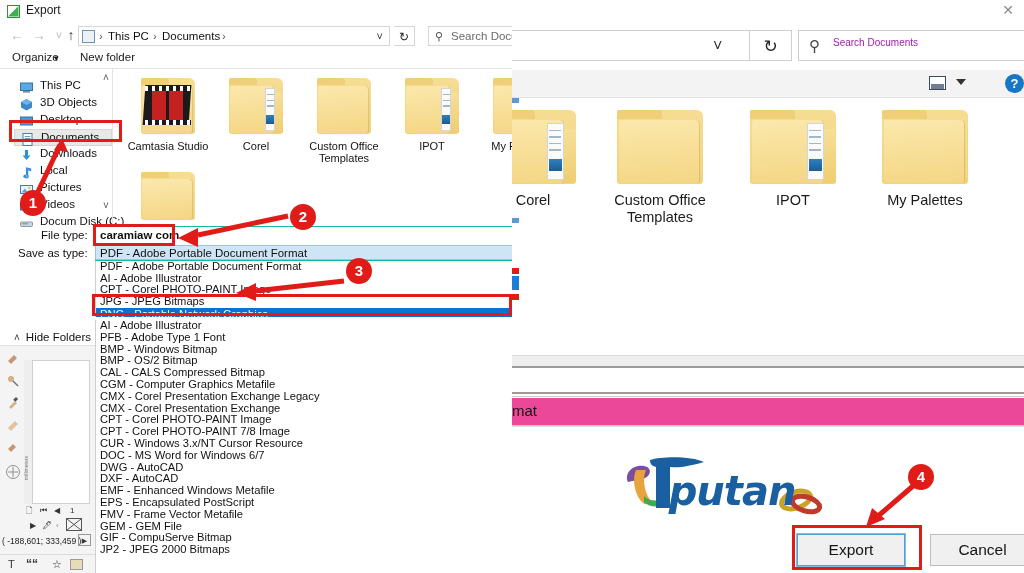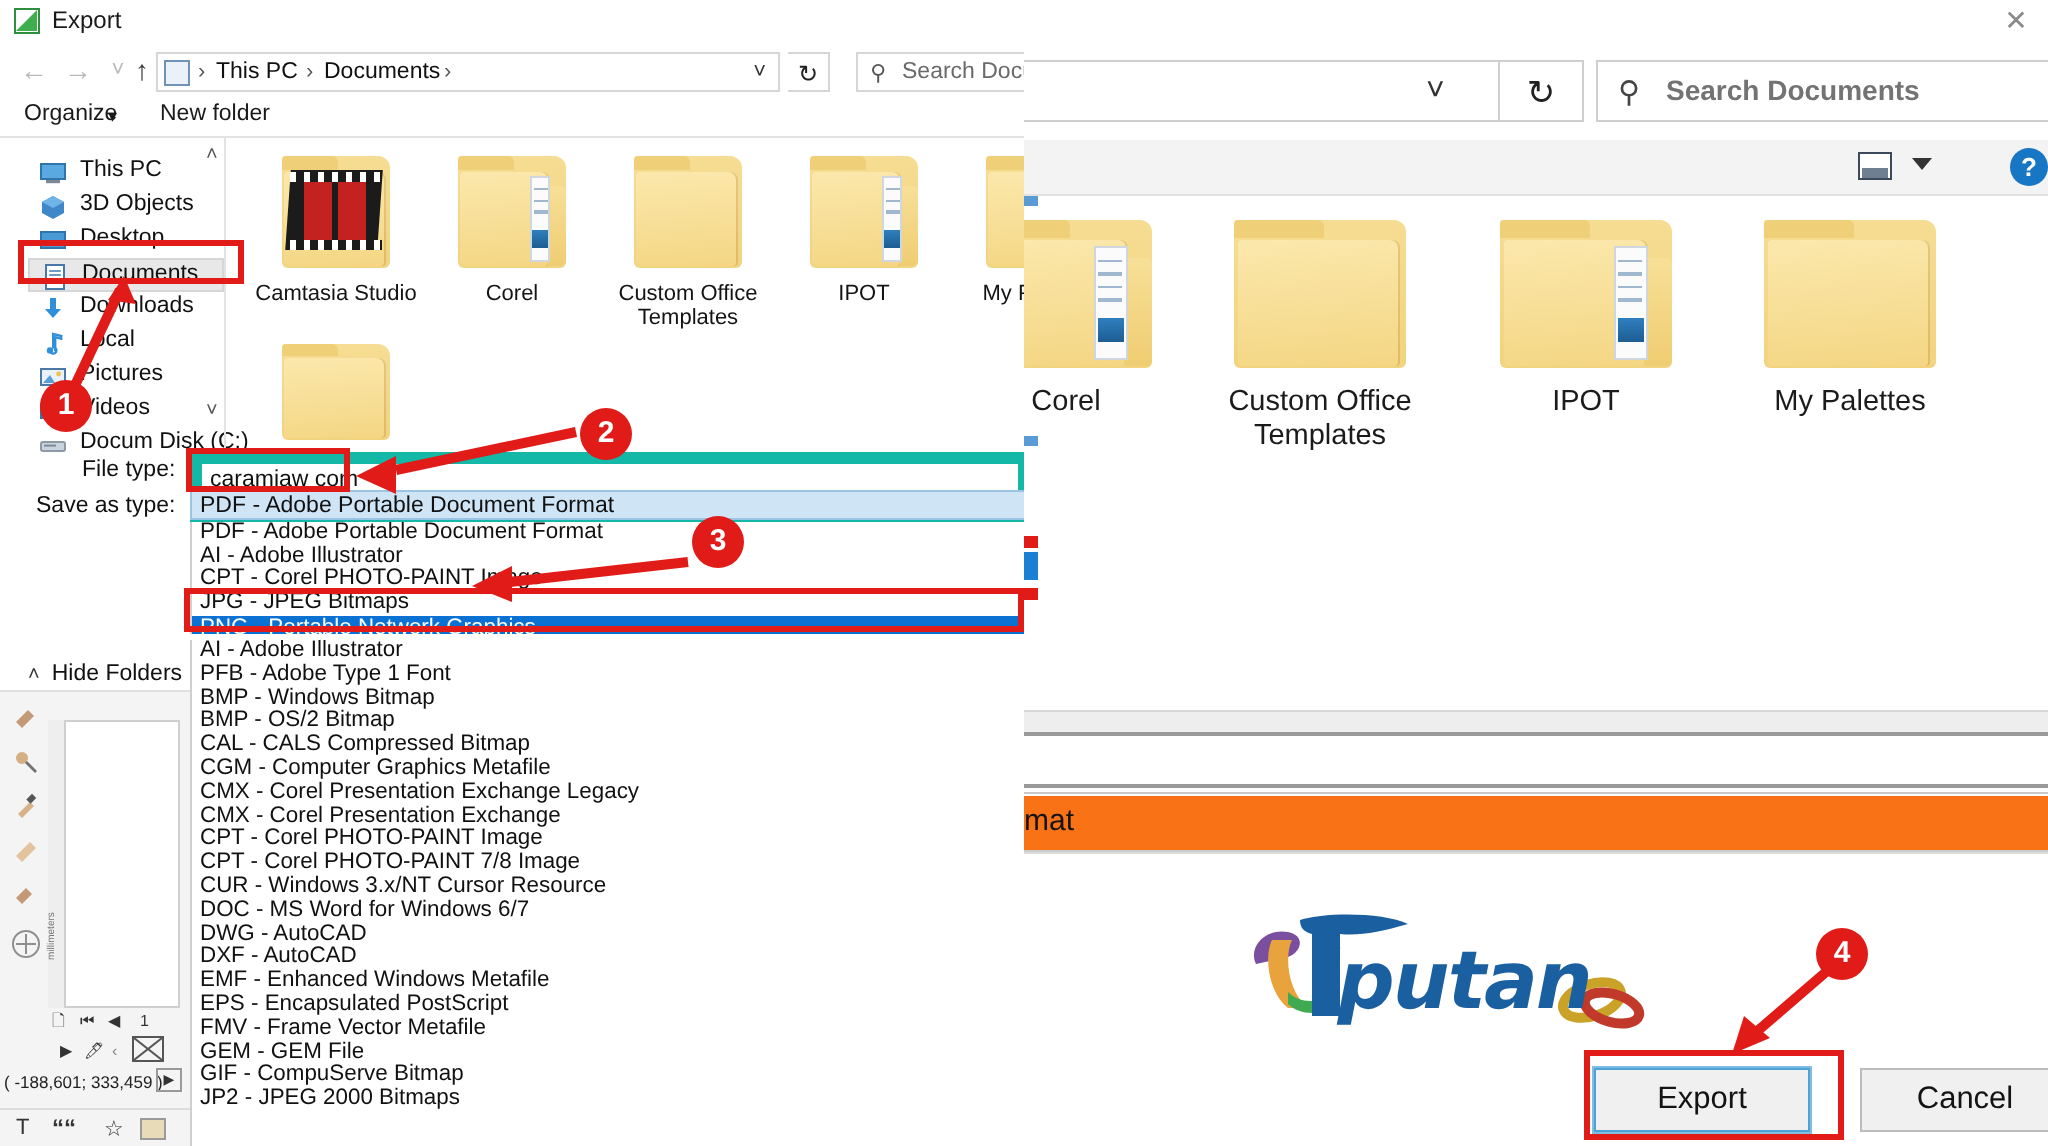--- a/index.html
+++ b/index.html
@@ -52,21 +52,21 @@
   .zoom-refresh-glyph { font-size: 17px; color: #222; line-height: 31px; }
   .zoom-search {
     position: absolute; left: 288px; top: 0; width: 240px; height: 31px;
     border: 1px solid #cfcfcf; background: #fff;
   }
   .zoom-search-icon {
     position: absolute; left: 10px; top: 6px; font-size: 15px; color: #444;
     transform: scaleX(-1);
   }
   .zoom-search-text {
-    position: absolute; left: 34px; top: 6px; font-size: 14px; color: #737373; font-weight: bold;
+    position: absolute; left: 34px; top: 6px; font-size: 10px; color: #a21caf;
   }
   .zoom-ribbon {
     position: absolute; left: 0; top: 70px; width: 514px; height: 28px;
     background: #f3f3f3; border-bottom: 1px solid #e2e2e2;
   }
   .zoom-ribbon .view-ico {
     position: absolute; right: 78px; top: 6px;
     width: 17px; height: 14px; border: 1.5px solid #3b4a5a; background:#fff;
   }
   .zoom-ribbon .view-ico::after {
@@ -97,21 +97,21 @@
   .zoom-statusstrip1 {
     position: absolute; left: 0; top: 355px; width: 514px; height: 13px;
     background: #eeeeee; border-top: 1px solid #d7d7d7; border-bottom: 2px solid #9a9a9a;
   }
   .zoom-statusstrip2 {
     position: absolute; left: 0; top: 392px; width: 514px; height: 5px;
     border-top: 2px solid #9a9a9a; border-bottom: 1px solid #c9c9c9;
   }
   .zoom-savetype-row {
     position: absolute; left: 0; top: 398px; width: 514px; height: 28px;
-    background: #f97316; border-bottom: 1px solid #cccccc;
+    background: #ec4899; border-bottom: 1px solid #cccccc;
   }
   .zoom-savetype-row .mat {
     position: absolute; left: 2px; top: 4px; font-size: 15px; color: #141414;
   }
   .zoom-bottom-area {
     position: absolute; left: 0; top: 426px; width: 514px; height: 147px;
     background: #ffffff; border-top: 1px solid #dddddd;
   }
   .zoom-export-btn {
     position: absolute; left: 287px; top: 107px; width: 108px; height: 32px;
@@ -275,21 +275,21 @@
 
   
   .fnlabel {
     position: absolute; left: 41px; top: 229px; font-size: 11.5px; color:#111;
   }
   .stlabel {
     position: absolute; left: 18px; top: 247px; font-size: 11.5px; color:#111;
   }
   .fnfield {
     position: absolute; left: 95px; top: 226px; width: 420px; height: 35px;
-    border: 6px solid #14b8a6; background:#fff;
+    border: 1px solid #14b8a6; background:#fff;font-weight:bold;
   }
   .fnfield .v {
     position:absolute; left: 4px; top: 2px; font-size: 11.5px; color:#111;
   }
   .stfield {
     position: absolute; left: 95px; top: 245px; width: 420px; height: 15px;
     background: #cfe4f5; border: 1px solid #9dc3e2;
   }
   .stfield .v {
     position:absolute; left: 4px; top: 1px; font-size: 11.5px; color:#111;

